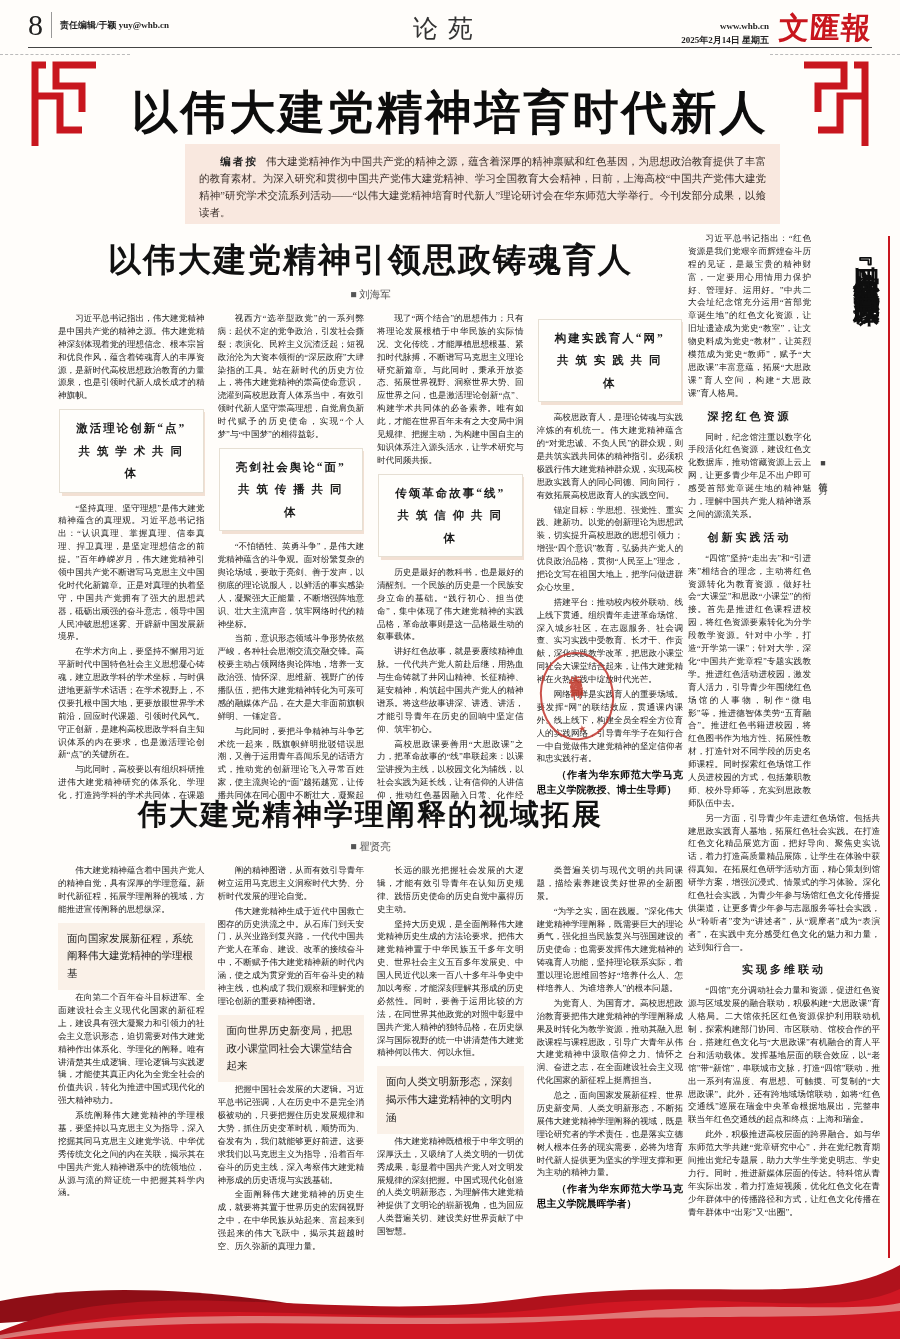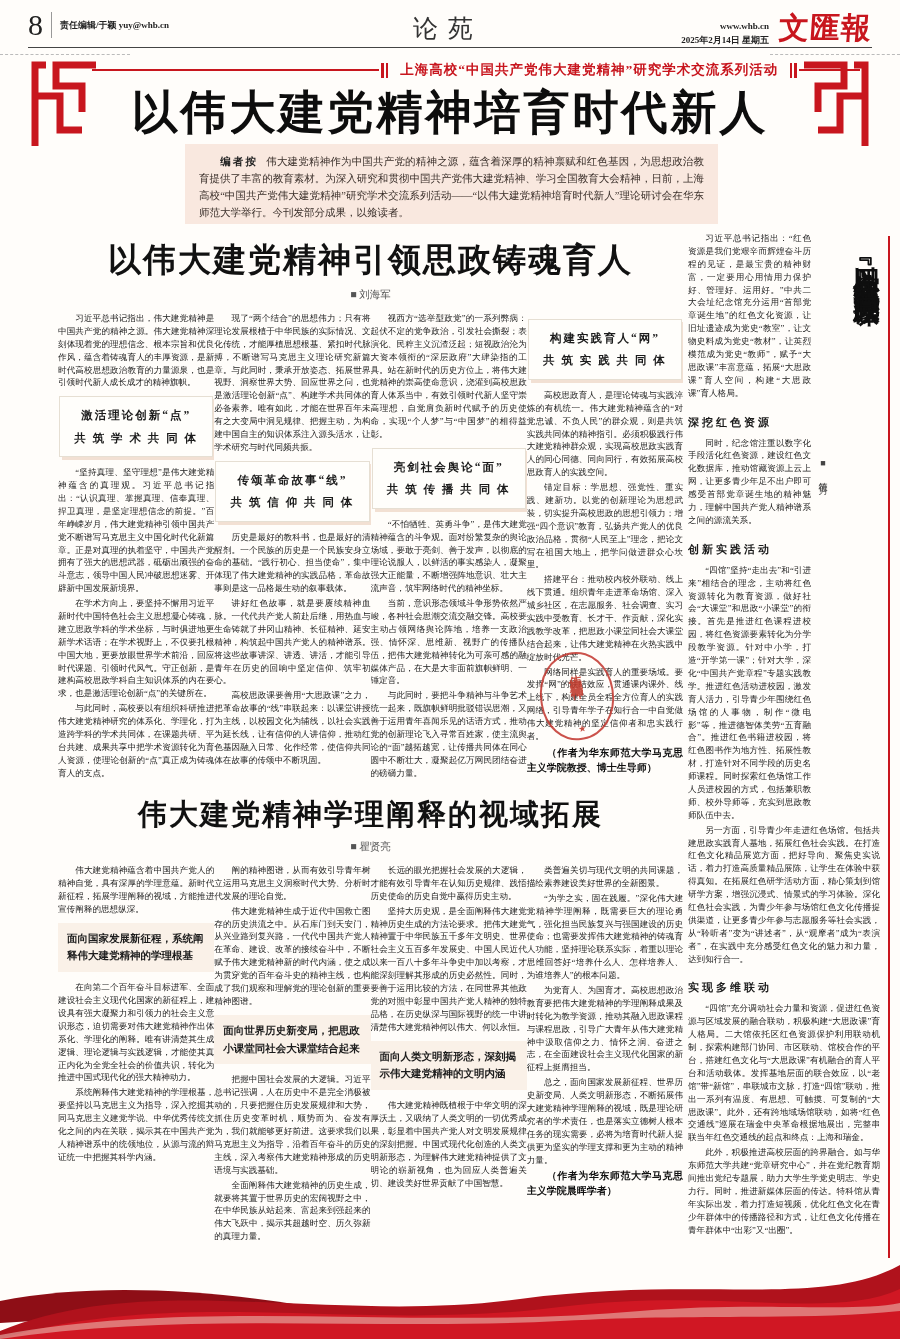--- a/index.html
+++ b/index.html
@@ -29,38 +29,38 @@
   .bbar{width:3px;height:15px;background:#c8161e;margin:0 2px;}
   .bbar2{width:2px;height:15px;background:#c8161e;margin-right:6px;}
   .bbar3{width:2px;height:15px;background:#c8161e;margin-left:6px;}
   .btext{font-size:13.5px;font-weight:bold;color:#c8161e;letter-spacing:1px;padding:0 6px;white-space:nowrap;}
   .corner{position:absolute;top:56px;}
   .corner.tl{left:26px;} .corner.tr{right:26px;transform:scaleX(-1);}
   
   .main-title{position:absolute;top:82px;left:58px;right:58px;text-align:center;
       font-family:"Liberation Sans","DejaVu Sans",sans-serif;font-weight:900;
       font-size:46px;letter-spacing:3px;color:#0d0d0d;}
-  .ednote{position:absolute;top:144px;left:185px;width:533px;height:80px;
+  .ednote{position:absolute;top:144px;left:185px;width:595px;height:80px;
       background:#f9e8df;padding:9px 14px;box-sizing:border-box;
       font-size:10.5px;line-height:1.62;text-align:justify;color:#3a2f2a;}
   .ednote b{letter-spacing:2px;margin-right:8px;color:#222;}
   .ednote .indent{display:inline-block;width:2em;}
   
   .a-title{ text-align:center;font-weight:bold;color:#111;letter-spacing:2px;}
   .byline{text-align:center;font-size:10.5px;color:#555;margin:5px 0 10px;}
-  .cols{display:flex;}
+  .cols{display:flex;gap:13px;}
   .col{flex:1;overflow:hidden;}
   .para{font-size:8.6px;line-height:1.5;text-align:justify;text-indent:2em;margin:0 0 2px;color:#1d1d1d;}
   .attrib{font-size:10px;line-height:1.5;font-weight:bold;text-align:justify;text-indent:2em;margin:0 0 0;color:#111;}
   .sh1{white-space:pre-line;text-align:center;font-weight:bold;font-size:11.5px;line-height:1.95;
        letter-spacing:2px;background:#fffefb;border:1px solid #e6dfd3;
        box-shadow:3px 3px 0 rgba(213,160,121,.30);padding:7px 14px;margin:7px 1px 9px;}
-  .sh3{font-weight:bold;font-size:10.5px;line-height:1.7;background:#faf1e8;
-       padding:7px 9px;margin:7px 0 9px;}
-  .sh2{text-align:left;font-weight:bold;font-size:11px;letter-spacing:3px;margin:15px 0 7px;}
+  .sh3{font-weight:normal;font-size:10.5px;line-height:1.7;background:#faf1e8;
+       padding:7px 9px;margin:7px 0 1px;}
+  .sh2{text-align:center;font-weight:bold;font-size:11px;letter-spacing:3px;margin:9px 0 7px;}
   
   .art1{position:absolute;top:238px;left:58px;width:625px;}
   .art1 .a-title{font-size:33px;}
   .art1 .cols{height:487px;}
   .stamp{position:absolute;left:540px;top:652px;width:74px;height:88px;transform:rotate(-9deg);
          pointer-events:none;opacity:.88;z-index:3;}
   .stamp-ring{position:absolute;inset:0;border:2.5px solid #c43b33;border-radius:50% 48% 50% 46%;}
   .stamp-text{position:absolute;top:13px;left:50%;transform:translateX(-50%);height:56px;
       writing-mode:vertical-rl;font-size:13px;font-weight:bold;color:#c0392b;letter-spacing:2px;line-height:1.25;}
   .stamp-star{position:absolute;bottom:6px;left:50%;transform:translateX(-50%);
@@ -105,63 +105,54 @@
   <div class="dash-l"></div>
   <div class="dash-r"></div>
 
   <svg class="corner tl" width="70" height="90" viewBox="0 0 70 90">
     <path d="M70,9 H30 V30 H56 V56 M9,90 V9 H20 M9,40 H34 V74 H56" stroke="#c8161e" stroke-width="7" fill="none"></path>
   </svg>
   <svg class="corner tr" width="70" height="90" viewBox="0 0 70 90">
     <path d="M70,9 H30 V30 H56 V56 M9,90 V9 H20 M9,40 H34 V74 H56" stroke="#c8161e" stroke-width="7" fill="none"></path>
   </svg>
 
-  <div class="banner">
-    <div class="bline bl1"></div>
-      <div class="bbar"></div>
-      <div class="bbar2"></div>
-    <div class="btext">上海高校“中国共产党伟大建党精神”研究学术交流系列活动</div>
-    <div class="bbar3"></div>
-      <div class="bbar"></div>
-      <div class="bline bl2"></div>
-  </div>
 
   <div class="main-title">以伟大建党精神培育时代新人</div>
 
   <div class="ednote">
     <span class="indent"></span><b>编者按</b><span>伟大建党精神作为中国共产党的精神之源，蕴含着深厚的精神禀赋和红色基因，为思想政治教育提供了丰富的教育素材。为深入研究和贯彻中国共产党伟大建党精神、学习全国教育大会精神，日前，上海高校“中国共产党伟大建党精神”研究学术交流系列活动——“以伟大建党精神培育时代新人”理论研讨会在华东师范大学举行。今刊发部分成果，以飨读者。</span>
   </div>
 
   <div class="art1">
     <div class="a-title">以伟大建党精神引领思政铸魂育人</div>
     <div class="byline">■ 刘海军</div>
     <div class="cols">
       <div class="col">
           <p class="para">习近平总书记指出，伟大建党精神是中国共产党的精神之源。伟大建党精神深刻体现着党的理想信念、根本宗旨和优良作风，蕴含着铸魂育人的丰厚资源，是新时代高校思想政治教育的力量源泉，也是引领时代新人成长成才的精神旗帜。</p>
           <div class="sh1">激活理论创新“点”
 共 筑 学 术 共 同 体</div>
           <p class="para">“坚持真理、坚守理想”是伟大建党精神蕴含的真理观。习近平总书记指出：“认识真理、掌握真理、信奉真理、捍卫真理，是坚定理想信念的前提。”百年峥嵘岁月，伟大建党精神引领中国共产党不断谱写马克思主义中国化时代化新篇章。正是对真理的执着坚守，中国共产党拥有了强大的思想武器，砥砺出顽强的奋斗意志，领导中国人民冲破思想迷雾、开辟新中国发展新境界。</p>
           <p class="para">在学术方向上，要坚持不懈用习近平新时代中国特色社会主义思想凝心铸魂，建立思政学科的学术坐标，与时俱进地更新学术话语；在学术视野上，不仅要扎根中国大地，更要放眼世界学术前沿，回应时代课题、引领时代风气。守正创新，是建构高校思政学科自主知识体系的内在要求，也是激活理论创新“点”的关键所在。</p>
           <p class="para">与此同时，高校要以有组织科研推进伟大建党精神研究的体系化、学理化，打造跨学科的学术共同体，在课题共研、平台共建、成果共享中把学术资源转化为育人资源，使理论创新的“点”真正成为铸魂育人的支点。</p>
         </div>
       <div class="col">
+          <p class="para">视西方“选举型政党”的一系列弊病：起伏不定的党争政治，引发社会撕裂；表演化、民粹主义沉渣泛起；短视政治沦为大资本领衔的“深层政府”大肆染指的工具。站在新时代的历史方位上，将伟大建党精神的崇高使命意识，浇灌到高校思政育人体系当中，有效引领时代新人坚守崇高理想，自觉肩负新时代赋予的历史使命，实现“个人梦”与“中国梦”的相得益彰。</p>
+          <div class="sh1">亮剑社会舆论“面”
+共 筑 传 播 共 同 体</div>
+          <p class="para">“不怕牺牲、英勇斗争”，是伟大建党精神蕴含的斗争观。面对纷繁复杂的舆论场域，要敢于亮剑、善于发声，以彻底的理论说服人，以鲜活的事实感染人，凝聚强大正能量，不断增强阵地意识、壮大主流声音，筑牢网络时代的精神坐标。</p>
+          <p class="para">当前，意识形态领域斗争形势依然严峻，各种社会思潮交流交融交锋。高校要主动占领网络舆论阵地，培养一支政治强、情怀深、思维新、视野广的传播队伍，把伟大建党精神转化为可亲可感的融媒体产品，在大是大非面前旗帜鲜明、一锤定音。</p>
+          <p class="para">与此同时，要把斗争精神与斗争艺术统一起来，既旗帜鲜明批驳错误思潮，又善于运用青年喜闻乐见的话语方式，推动党的创新理论飞入寻常百姓家，使主流舆论的“面”越拓越宽，让传播共同体在同心圆中不断壮大，凝聚起亿万网民团结奋进的磅礴力量。</p>
+        </div>
+      <div class="col">
           <p class="para">现了“两个结合”的思想伟力；只有将理论发展根植于中华民族的实际情况、文化传统，才能厚植思想根基、紧扣时代脉搏，不断谱写马克思主义理论研究新篇章。与此同时，秉承开放姿态、拓展世界视野、洞察世界大势、回应世界之问，也是激活理论创新“点”、构建学术共同体的必备素养。唯有如此，才能在世界百年未有之大变局中洞见规律、把握主动，为构建中国自主的知识体系注入源头活水，让学术研究与时代同频共振。</p>
           <div class="sh1">传颂革命故事“线”
 共 筑 信 仰 共 同 体</div>
           <p class="para">历史是最好的教科书，也是最好的清醒剂。一个民族的历史是一个民族安身立命的基础。“践行初心、担当使命”，集中体现了伟大建党精神的实践品格，革命故事则是这一品格最生动的叙事载体。</p>
           <p class="para">讲好红色故事，就是要赓续精神血脉。一代代共产党人前赴后继，用热血与生命铸就了井冈山精神、长征精神、延安精神，构筑起中国共产党人的精神谱系。将这些故事讲深、讲透、讲活，才能引导青年在历史的回响中坚定信仰、筑牢初心。</p>
           <p class="para">高校思政课要善用“大思政课”之力，把革命故事的“线”串联起来：以课堂讲授为主线，以校园文化为辅线，以社会实践为延长线，让有信仰的人讲信仰，推动红色基因融入日常、化作经常，使信仰共同体在故事的传颂中不断巩固。</p>
-        </div>
-      <div class="col">
-          <p class="para">视西方“选举型政党”的一系列弊病：起伏不定的党争政治，引发社会撕裂；表演化、民粹主义沉渣泛起；短视政治沦为大资本领衔的“深层政府”大肆染指的工具。站在新时代的历史方位上，将伟大建党精神的崇高使命意识，浇灌到高校思政育人体系当中，有效引领时代新人坚守崇高理想，自觉肩负新时代赋予的历史使命，实现“个人梦”与“中国梦”的相得益彰。</p>
-          <div class="sh1">亮剑社会舆论“面”
-共 筑 传 播 共 同 体</div>
-          <p class="para">“不怕牺牲、英勇斗争”，是伟大建党精神蕴含的斗争观。面对纷繁复杂的舆论场域，要敢于亮剑、善于发声，以彻底的理论说服人，以鲜活的事实感染人，凝聚强大正能量，不断增强阵地意识、壮大主流声音，筑牢网络时代的精神坐标。</p>
-          <p class="para">当前，意识形态领域斗争形势依然严峻，各种社会思潮交流交融交锋。高校要主动占领网络舆论阵地，培养一支政治强、情怀深、思维新、视野广的传播队伍，把伟大建党精神转化为可亲可感的融媒体产品，在大是大非面前旗帜鲜明、一锤定音。</p>
-          <p class="para">与此同时，要把斗争精神与斗争艺术统一起来，既旗帜鲜明批驳错误思潮，又善于运用青年喜闻乐见的话语方式，推动党的创新理论飞入寻常百姓家，使主流舆论的“面”越拓越宽，让传播共同体在同心圆中不断壮大，凝聚起亿万网民团结奋进的磅礴力量。</p>
         </div>
       <div class="col">
           <div class="sh1">构建实践育人“网”
 共 筑 实 践 共 同 体</div>
           <p class="para">高校思政育人，是理论铸魂与实践淬炼的有机统一。伟大建党精神蕴含的“对党忠诚、不负人民”的群众观，则是共筑实践共同体的精神指引。必须积极践行伟大建党精神群众观，实现高校思政实践育人的同心同德、同向同行，有效拓展高校思政育人的实践空间。</p>
           <p class="para">锚定目标：学思想、强党性、重实践、建新功。以党的创新理论为思想武装，切实提升高校思政的思想引领力；增强“四个意识”教育，弘扬共产党人的优良政治品格，贯彻“人民至上”理念，把论文写在祖国大地上，把学问做进群众心坎里。</p>
           <p class="para">搭建平台：推动校内校外联动、线上线下贯通。组织青年走进革命场馆、深入城乡社区，在志愿服务、社会调查、实习实践中受教育、长才干、作贡献，深化实践教学改革，把思政小课堂同社会大课堂结合起来，让伟大建党精神在火热实践中绽放时代光芒。</p>
           <p class="para">网络同样是实践育人的重要场域。要发挥“网”的联结效应，贯通课内课外、线上线下，构建全员全程全方位育人的实践网络，引导青年学子在知行合一中自觉做伟大建党精神的坚定信仰者和忠实践行者。</p>
           <p class="attrib">（作者为华东师范大学马克思主义学院教授、博士生导师）</p>
         </div>

